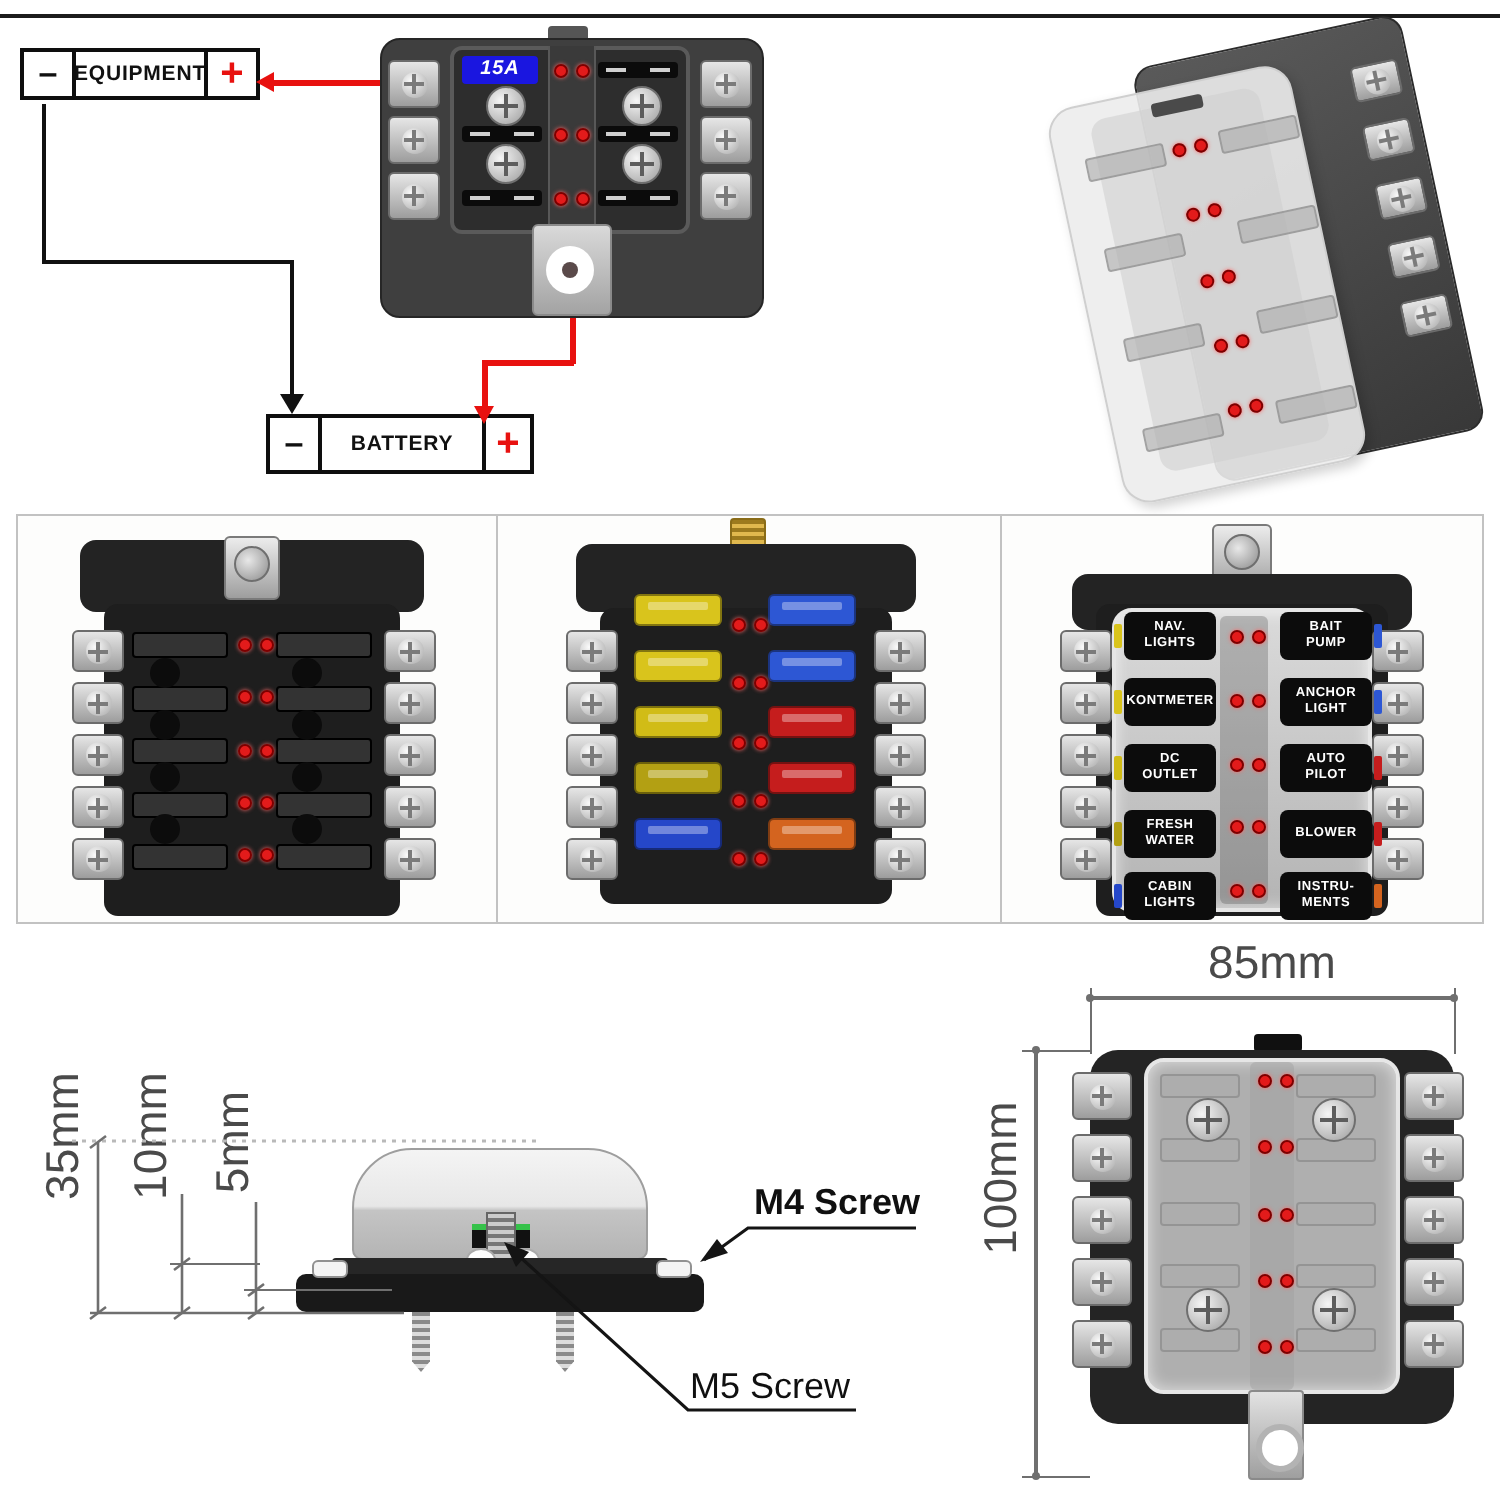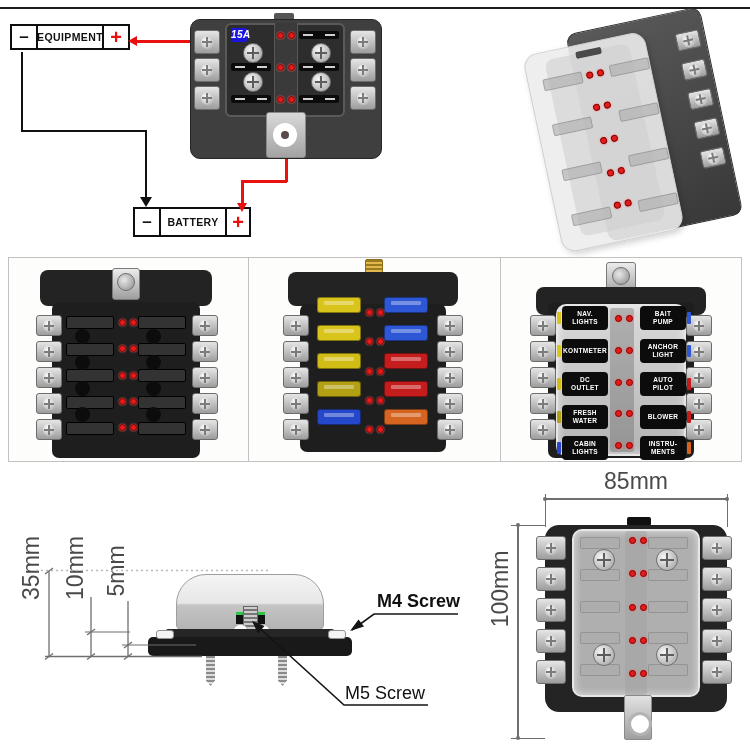--- a/index.html
+++ b/index.html
@@ -122,21 +122,21 @@
 
   <div class="rule"></div>
 
   <div class="block" style="left:10px;top:24px;">
     <div class="cell sign">–</div>
     <div class="cell name">EQUIPMENT</div>
     <div class="cell sign plus">+</div>
   </div>
   <div class="block tall" style="left:133px;top:207px;">
     <div class="cell sign">–</div>
-    <div class="cell name" style="width:68px;">BATTERY</div>
+    <div class="cell name" style="width:84px;">BATTERY</div>
     <div class="cell sign plus" style="width:26px;">+</div>
   </div>
 
   <div class="wire" style="left:21px;top:52px;width:2px;height:80px;"></div>
   <div class="wire" style="left:21px;top:130px;width:126px;height:2px;"></div>
   <div class="wire" style="left:145px;top:130px;width:2px;height:68px;"></div>
   <div class="tri b-down" style="left:140px;top:197px;"></div>
 
   <div class="wire red" style="left:136px;top:40px;width:70px;height:3px;"></div>
   <div class="tri r-left" style="left:128px;top:36px;"></div>
@@ -182,21 +182,21 @@
         </div>
         <div class="led-pair">
           <i></i>
           <i></i>
         </div>
         <div class="led-pair">
           <i></i>
           <i></i>
         </div>
       </div>
-    <div class="rating" style="left:41px;top:15px;width:16px;height:14px;">15A</div>
+    <div class="rating" style="left:41px;top:15px;width:38px;height:14px;">15A</div>
     <div class="fusebar" style="left:109px;top:18px;"></div>
     <div class="fusebar" style="left:41px;top:50px;"></div>
     <div class="fusebar" style="left:109px;top:50px;"></div>
     <div class="fusebar" style="left:41px;top:82px;"></div>
     <div class="fusebar" style="left:109px;top:82px;"></div>
     <div class="bigscrew" style="left:53px;top:30px;width:20px;height:20px;"></div>
     <div class="bigscrew" style="left:53px;top:59px;width:20px;height:20px;"></div>
     <div class="bigscrew" style="left:121px;top:30px;width:20px;height:20px;"></div>
     <div class="bigscrew" style="left:121px;top:59px;width:20px;height:20px;"></div>
     <div class="fb-tab" style="left:76px;top:99px;width:38px;height:44px;"></div>

